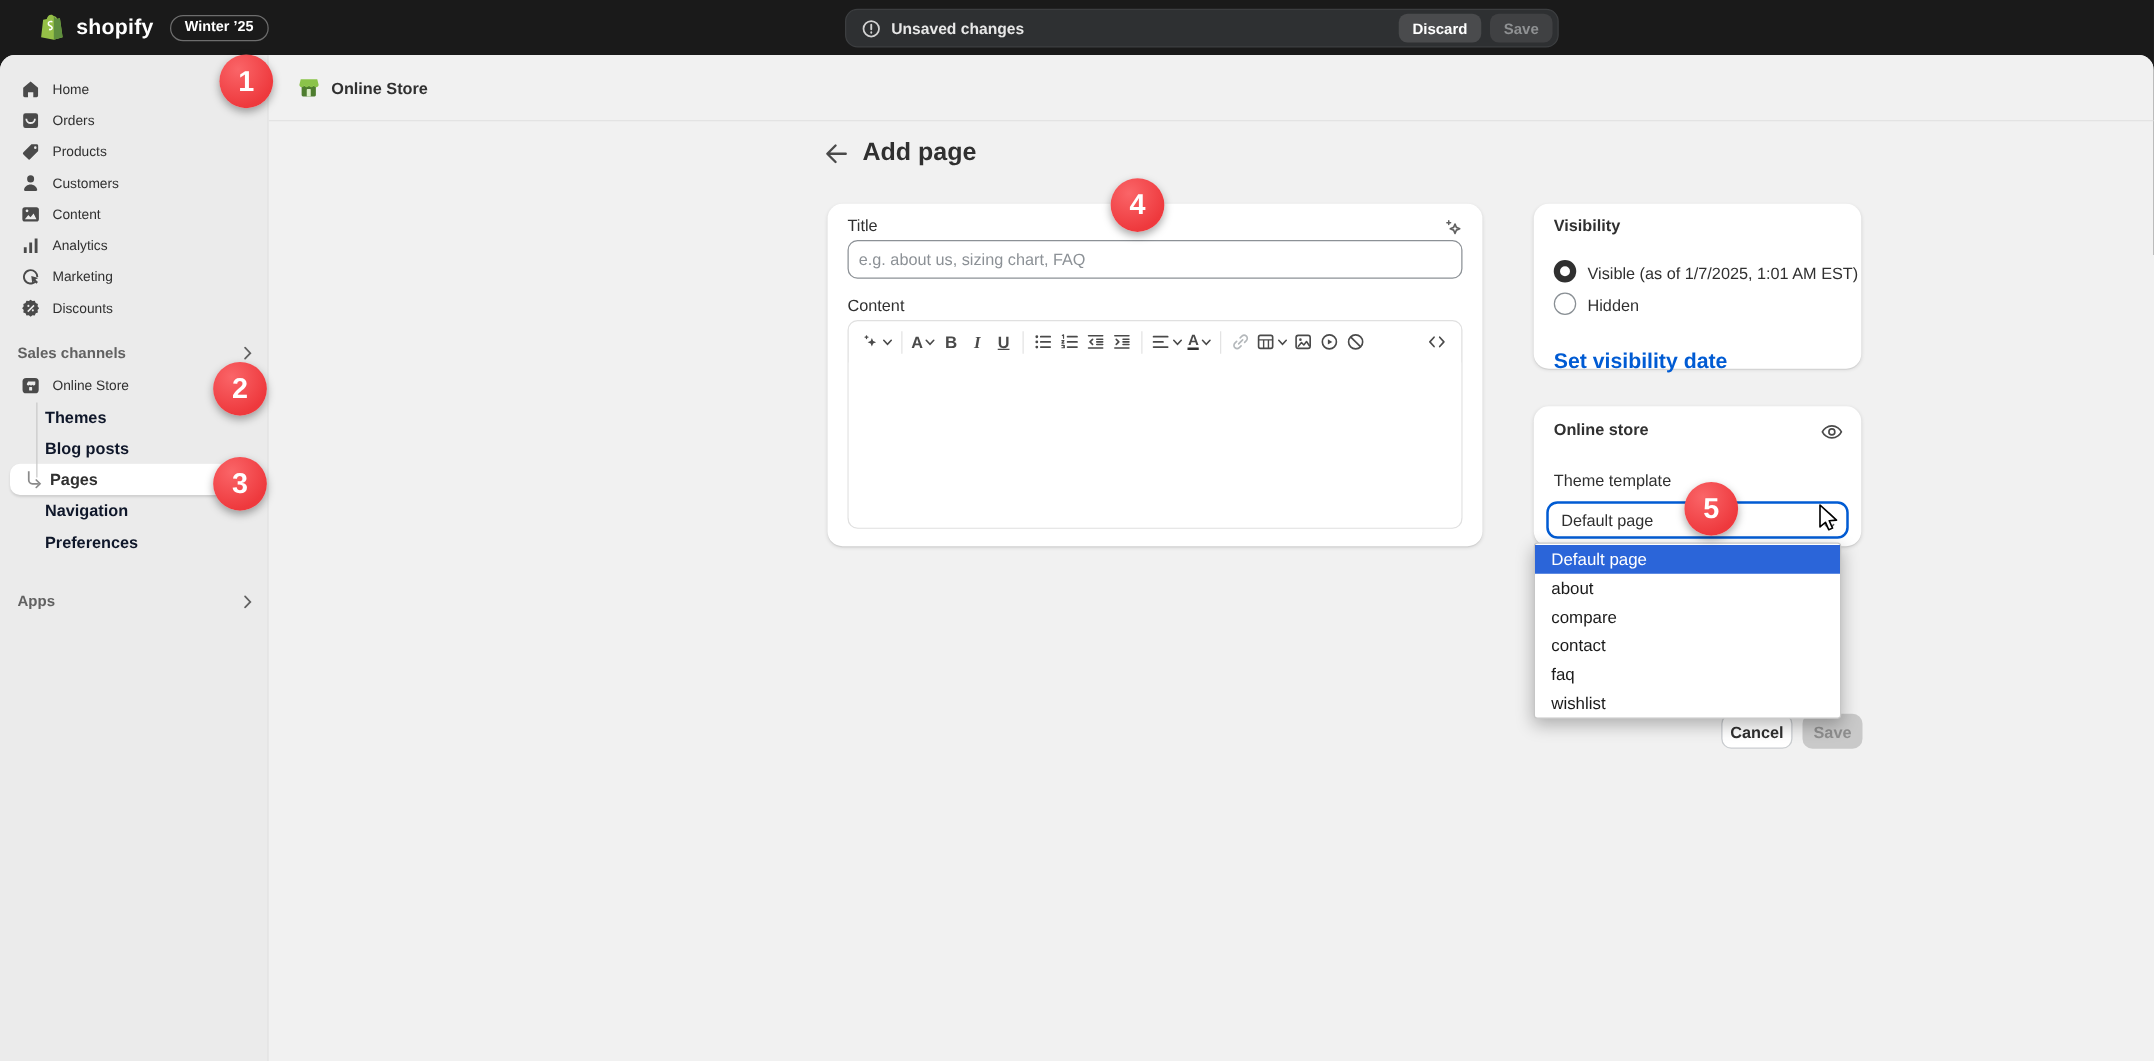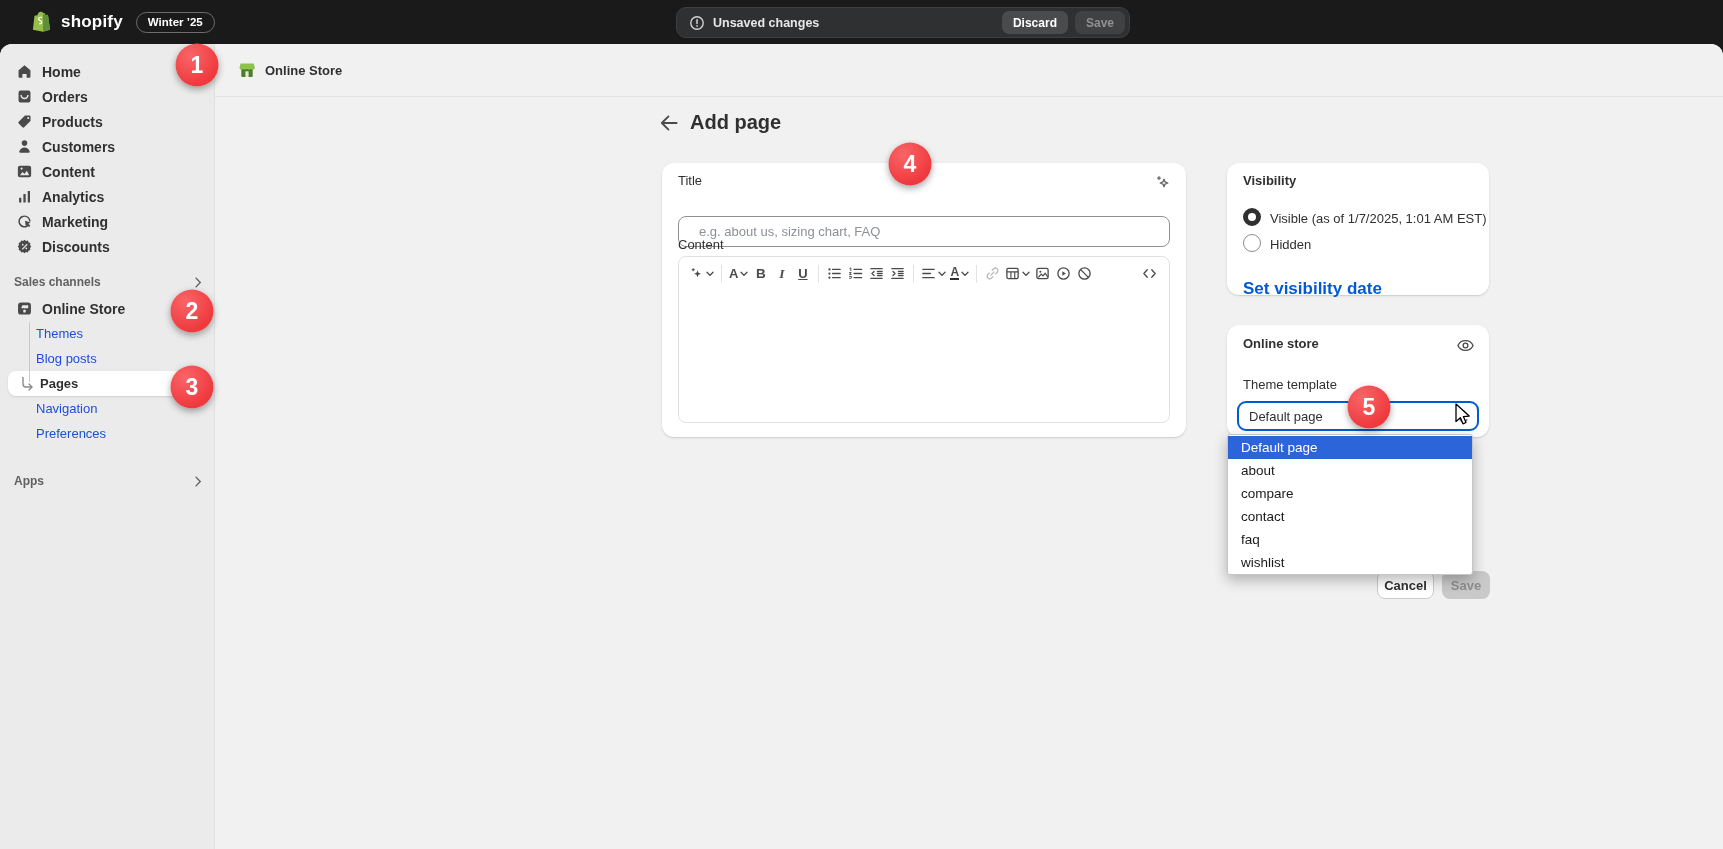--- a/index.html
+++ b/index.html
@@ -7,21 +7,21 @@
     font-family:"Liberation Sans", sans-serif; }
   .app { position:relative; width:1723px; height:849px; }
 
   
   .topbar { position:relative; height:44px; background:#1a1a1a; display:flex; align-items:center; }
   .brand { display:flex; align-items:center; margin-left:28px; }
   .logo-bag { width:26px; height:26px; display:inline-flex; }
   .logo-text { color:#fff; font-size:17px; font-weight:700; margin-left:7px; letter-spacing:.2px; }
   .version-badge { margin-left:13px; color:#fff; font-size:11.5px; font-weight:700; 
     border:1.5px solid #6d6d6d; border-radius:999px; padding:3px 11px 4px; }
-  .unsaved-bar { position:absolute; left:676px; top:7px; width:454px; height:31px;
+  .unsaved-bar { position:absolute; left:676px; top:7px; width:571px; height:31px;
     background:#2e3032; border:1px solid #3c3e40; border-radius:10px;
     display:flex; align-items:center; padding:0 4px 0 12px; }
   .alert-ic { display:inline-flex; width:16px; height:16px; }
   .unsaved-text { color:#e7e7e7; font-size:12.5px; font-weight:600; margin-left:8px; }
   .unsaved-spacer { flex:1; }
   .btn-discard { background:#4a4b4d; color:#fff; border:0; border-radius:7px; height:23px;
     padding:0 11px; font-size:12px; font-weight:650; font-family:inherit; cursor:pointer; }
   .btn-save-top { background:#404143; color:#8f9193; border:0; border-radius:7px; height:23px;
     padding:0 11px; font-size:12px; font-weight:650; font-family:inherit; margin-left:7px; }
 
@@ -29,26 +29,26 @@
   .surface { height:805px; background:#1a1a1a; }
   .surface-inner { height:100%; background:#f1f1f1; border-radius:12px 12px 0 0; overflow:hidden;
     display:flex; }
 
   
   .sidebar { position:relative; width:215px; min-width:215px; background:#ebebeb;
     border-right:1px solid #e0e0e0; padding-top:15px; }
   .nav-item { display:flex; align-items:center; height:25px; margin:0 8px; padding:0 6px;
     border-radius:8px; cursor:pointer; }
   .nav-item .ic { width:20px; height:18px; display:inline-flex; align-items:center; justify-content:center; }
-  .nav-item .lbl { margin-left:8px; font-size:14px; font-weight:700; color:#303030; }
+  .nav-item .lbl { margin-left:8px; font-size:11px; font-weight:400; color:#303030; }
   .nav-section { display:flex; align-items:center; justify-content:space-between;
     margin:12px 12px 0 14px; height:22px; }
   .nav-section .sec-lbl { font-size:12px; font-weight:650; color:#616161; }
   .nav-sub { display:flex; align-items:center; height:25px; margin:0 8px; padding:0 6px 0 28px;
-    border-radius:8px; font-size:13px; color:#1d4ed8; font-weight:400; cursor:pointer; }
+    border-radius:8px; font-size:13px; color:#0f172a; font-weight:700; cursor:pointer; }
   .nav-sub.selected { background:#fff; box-shadow:0 1px 2px rgba(0,0,0,.12); color:#303030;
     font-weight:650; padding-left:12px; }
   .nav-sub.selected .sub-arrow { display:inline-flex; width:15px; margin-right:5px; }
   .connector { position:absolute; left:29px; top:278px; height:60px; border-left:1.5px solid #c9c9c9; }
   .apps-row { margin-top:24px; }
 
   
   .main { position:relative; flex:1; background:#f1f1f1; }
   .main-header { height:53px; display:flex; align-items:center; padding-left:22px;
     border-bottom:1px solid #e3e3e3; }
@@ -62,22 +62,22 @@
 
   .card { position:absolute; background:#fff; border-radius:12px;
     box-shadow:0 1px 0 rgba(0,0,0,.06), 0 1px 3px rgba(0,0,0,.1); }
   .card-title { position:absolute; font-size:13px; font-weight:650; color:#303030; }
   .field-lbl { position:absolute; font-size:13px; color:#303030; }
 
   
   .card-main { left:447px; top:66px; width:524px; height:274px; }
   .magic-ic { position:absolute; right:14px; top:11px; width:18px; height:18px; }
   .title-input { position:absolute; left:16px; top:29px; width:492px; height:31px;
-    border:1px solid #8c9196; border-radius:8px; padding:0 20px; font-size:13px; color:#303030;
-    font-family:inherit; background:#fff;margin-top:24px; }
+    border:1px solid #8c9196; border-radius:8px; padding:0 8px; font-size:13px; color:#303030;
+    font-family:inherit; background:#fff; }
   .title-input::placeholder { color:#8c9196; }
   .editor { position:absolute; left:16px; top:93px; width:492px; bottom:14px;
     border:1px solid #e0e0e0; border-radius:8px; display:flex; flex-direction:column; }
   .toolbar { height:33px; display:flex; align-items:center; padding:0 9px; color:#4a4a4a; }
   .tbtn { display:inline-flex; align-items:center; justify-content:center; height:24px;
     min-width:21px; padding:0 2px; border-radius:6px; cursor:pointer; color:#4a4a4a; }
   .tbtn .chev { margin-left:2px; display:inline-flex; }
   .tdiv { width:1px; height:18px; background:#e3e3e3; margin:0 5px; }
   .t-b { font-weight:800; font-size:13.5px; }
   .t-i { font-style:italic; font-size:13.5px; font-family:"Liberation Serif", serif; font-weight:600; }

